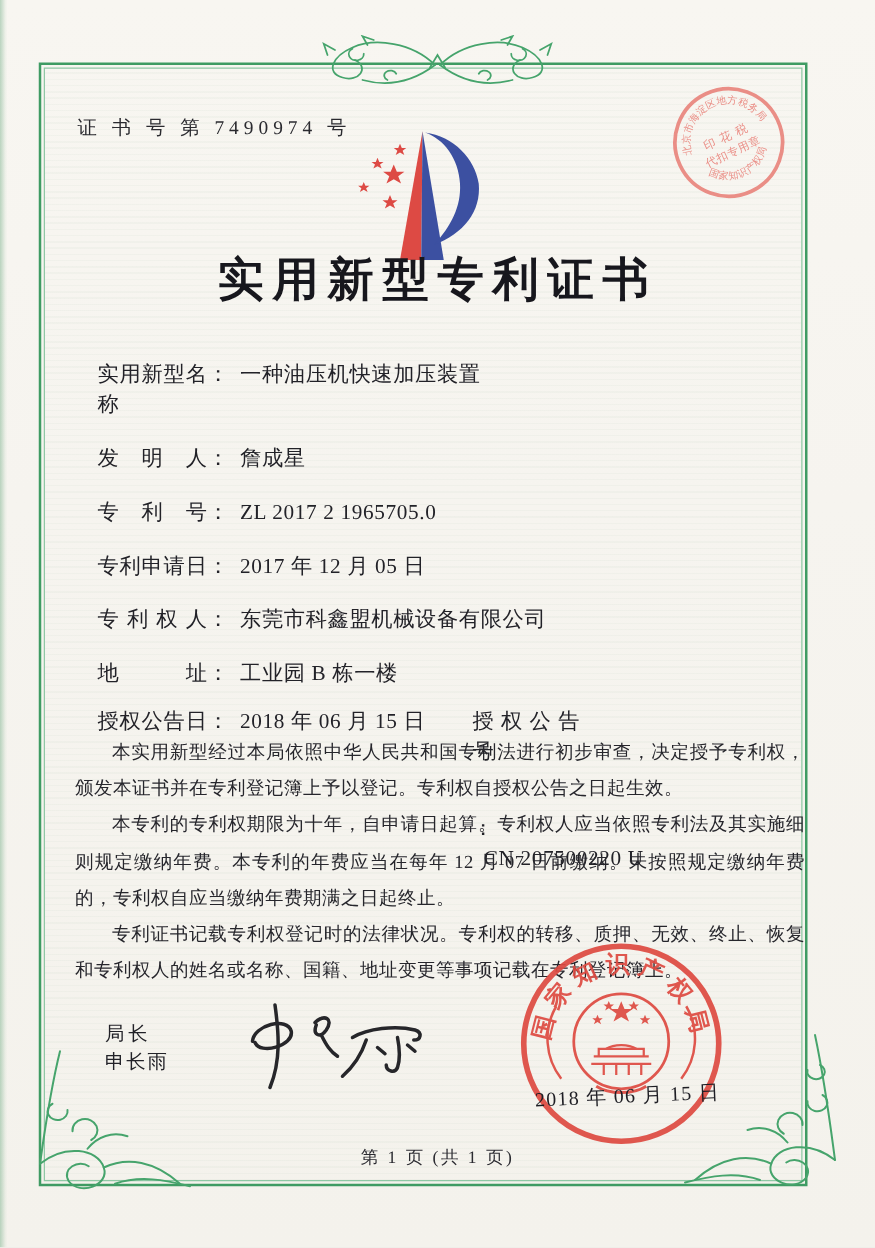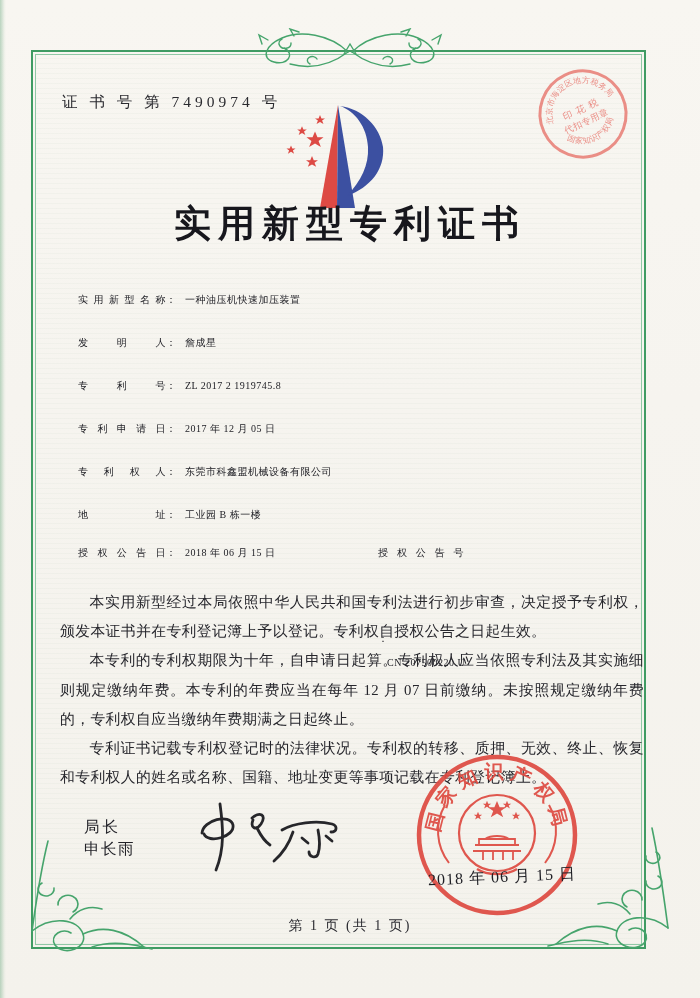--- a/index.html
+++ b/index.html
@@ -29,21 +29,21 @@
   .cert-no {
     position:absolute; left:62px; top:92px; font-size:15.5px; color:#2a2a2f;
     letter-spacing:4px; white-space:nowrap;
   }
   .logo { position:absolute; left:283px; top:99px; }
   .title {
     position:absolute; left:0; top:199px; width:100%; text-align:center;
     font-size:37px; font-weight:bold; letter-spacing:7px; color:#17171d;
     white-space:nowrap;
   }
-  .fields { position:absolute; left:78px; top:288px; width:560px; font-size:10px; color:#222228; }
+  .fields { position:absolute; left:78px; top:288px; width:560px; font-size:17px; color:#222228; }
   .frow { display:flex; align-items:flex-start; line-height:24px; margin-bottom:19px; }
   .flabel {
     display:inline-block; width:88px; text-align:justify; text-align-last:justify;
     flex:0 0 88px; letter-spacing:0.5px;
   }
   .fcolon { flex:0 0 auto; }
   .fvalue { margin-left:9px; letter-spacing:0.5px; }
   .fvalue .line { display:block; }
   .frow.double { margin-bottom:14px;align-items:flex-end; }
   .frow.split { position:relative; }
@@ -145,21 +145,21 @@
       <span class="fvalue">一种油压机快速加压装置</span>
     </div>
     <div class="frow">
       <span class="flabel">发明人</span>
         <span class="fcolon">：</span>
       <span class="fvalue">詹成星</span>
     </div>
     <div class="frow">
       <span class="flabel">专利号</span>
         <span class="fcolon">：</span>
-      <span class="fvalue">ZL 2017 2 1919745.8</span>
+      <span class="fvalue">ZL 2017 2 1965705.0</span>
     </div>
     <div class="frow">
       <span class="flabel">专利申请日</span>
         <span class="fcolon">：</span>
       <span class="fvalue">2017 年 12 月 05 日</span>
     </div>
     <div class="frow">
       <span class="flabel">专利权人</span>
         <span class="fcolon">：</span>
       <span class="fvalue">东莞市科鑫盟机械设备有限公司</span>

